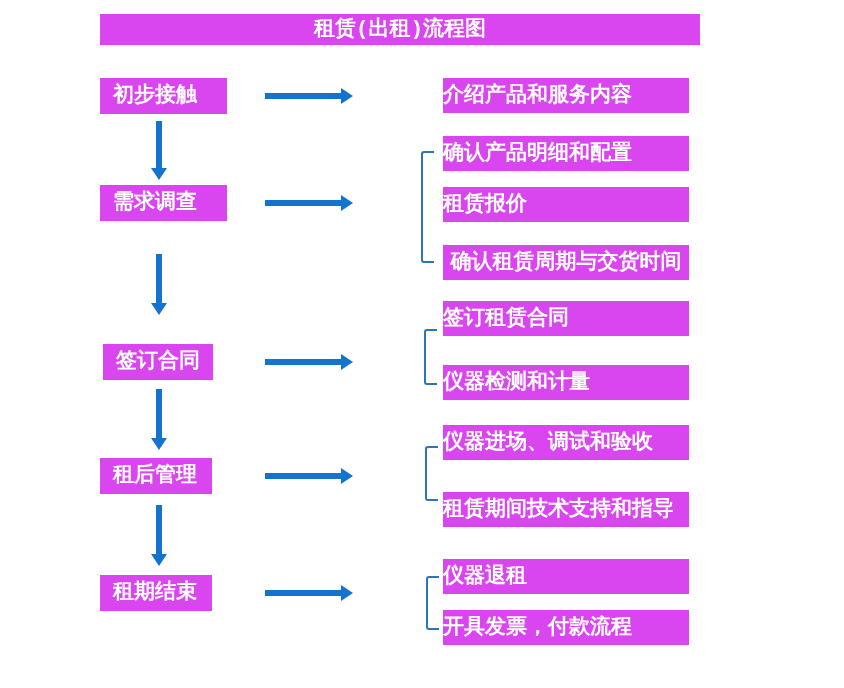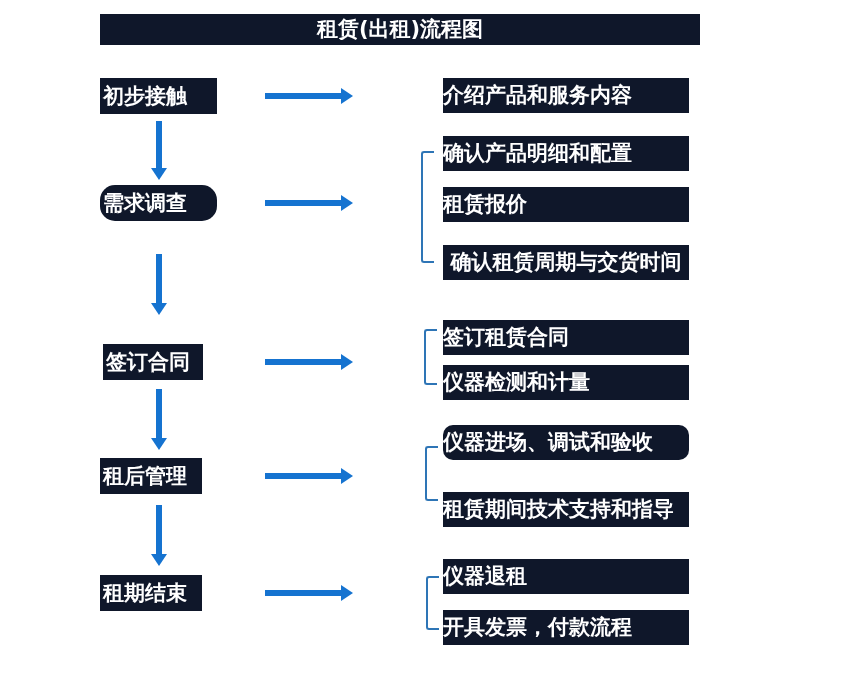--- a/index.html
+++ b/index.html
@@ -7,44 +7,45 @@
     position: relative;
     width: 844px;
     height: 688px;
     background: #ffffff;
     overflow: hidden;
     font-family: "DejaVu Sans", sans-serif;
     font-weight: bold;
   }
   .box {
     position: absolute;
-    background: #0f172a;
+    background: #d946ef;
     color: #ffffff;
     font-size: 21px;
     white-space: nowrap;
     overflow: hidden;
+    font-family: Liberation Mono, monospace;
   }
   .title-bar {
     left: 100px; top: 14px; width: 600px; height: 31px;
     line-height: 31px; text-align: center; font-size: 21px;
   }
-  .stage { height: 36px; line-height: 36px; padding-left: 3px; }
+  .stage { height: 36px; line-height: 36px; padding-left: 13px; }
   .stage1 { left: 100px; top: 78px;  width: 114px; }
-  .stage2 { left: 100px; top: 185px; width: 114px; border-radius: 15px; }
+  .stage2 { left: 100px; top: 185px; width: 114px; }
   .stage3 { left: 103px; top: 344px; width: 97px; }
   .stage4 { left: 100px; top: 458px; width: 99px; }
   .stage5 { left: 100px; top: 575px; width: 99px; }
   .detail { left: 443px; width: 246px; height: 35px; line-height: 35px; }
   .d1  { top: 78px; }
   .d2  { top: 136px; }
   .d3  { top: 187px; }
   .d4  { top: 245px; text-align: center; }
-  .d5  { top: 320px; }
+  .d5  { top: 301px; }
   .d6  { top: 365px; }
-  .d7  { top: 425px; border-radius: 10px; }
+  .d7  { top: 425px; }
   .d8  { top: 492px; }
   .d9  { top: 559px; }
   .d10 { top: 610px; }
 
   
   .rarrow { position: absolute; left: 265px; width: 88px; height: 16px; }
   .rarrow .stem {
     position: absolute; left: 0; top: 5px; width: 76px; height: 6px; background: #1573D0;
   }
   .rarrow .head {

